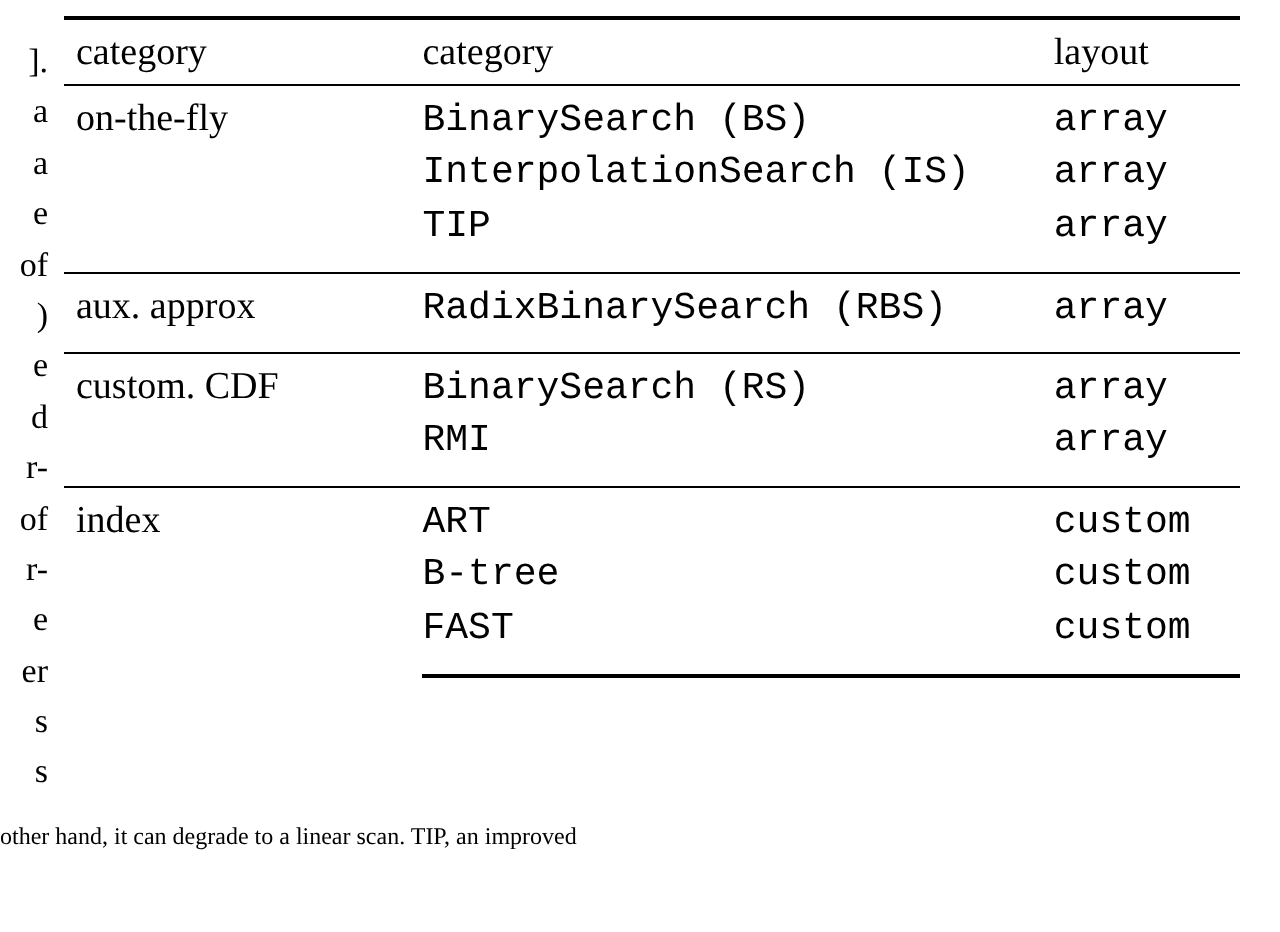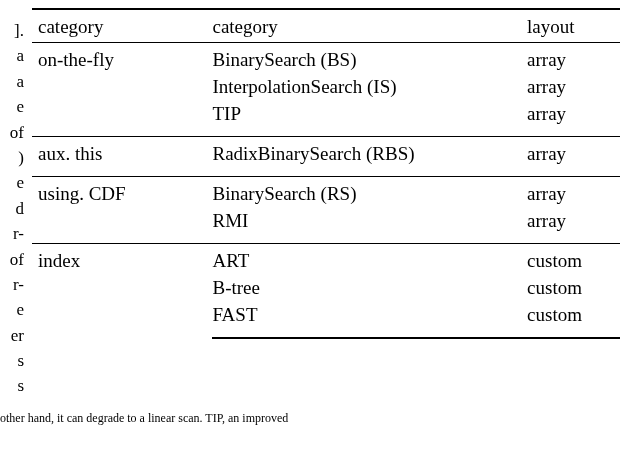--- a/index.html
+++ b/index.html
@@ -60,21 +60,21 @@
   .col-layout { width: 90px; text-align: left; padding-right: 4px !important; }
 
   .rule-top td { border-top: 2.2px solid #000; }
   .rule-mid td { border-top: 1.3px solid #000; }
   .rule-bottom td { border-bottom: 2.2px solid #000; }
 
   .hdr td { padding-top: 7px !important; padding-bottom: 6px !important; }
   .grp-first td { padding-top: 7px !important; }
   .grp-last td { padding-bottom: 7px !important; }
 
-  .cell-line { height: 25px; }
+  .cell-line { height: 25px; font-family: Liberation Mono, monospace; }
 
   
   #below-text {
     position: absolute;
     left: 0;
     top: 404px;
     width: 640px;
     font-size: 12px;
     line-height: 28px;
   }
@@ -123,27 +123,27 @@
       <tr>
         <td class="col-technique cell-line">InterpolationSearch (IS)</td>
         <td class="col-layout cell-line">array</td>
       </tr>
       <tr class="grp-last">
         <td class="col-technique cell-line">TIP</td>
         <td class="col-layout cell-line">array</td>
       </tr>
 
       <tr class="rule-mid grp-first grp-last">
-        <td class="col-category">aux. this</td>
+        <td class="col-category">aux. approx</td>
         <td class="col-technique cell-line">RadixBinarySearch (RBS)</td>
         <td class="col-layout cell-line">array</td>
       </tr>
 
       <tr class="rule-mid grp-first">
-        <td class="col-category" rowspan="2">using. CDF</td>
+        <td class="col-category" rowspan="2">custom. CDF</td>
         <td class="col-technique cell-line">BinarySearch (RS)</td>
         <td class="col-layout cell-line">array</td>
       </tr>
       <tr class="grp-last">
         <td class="col-technique cell-line">RMI</td>
         <td class="col-layout cell-line">array</td>
       </tr>
 
       <tr class="rule-mid grp-first">
         <td class="col-category" rowspan="3">index</td>

